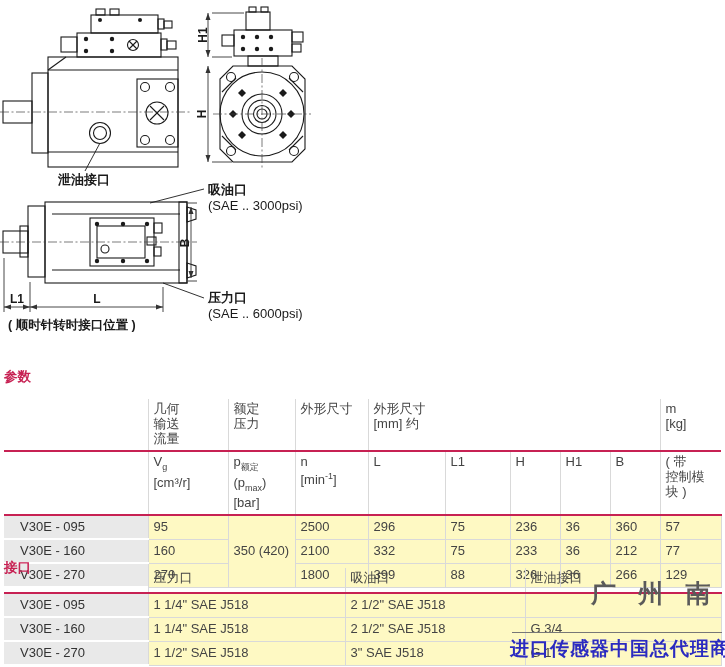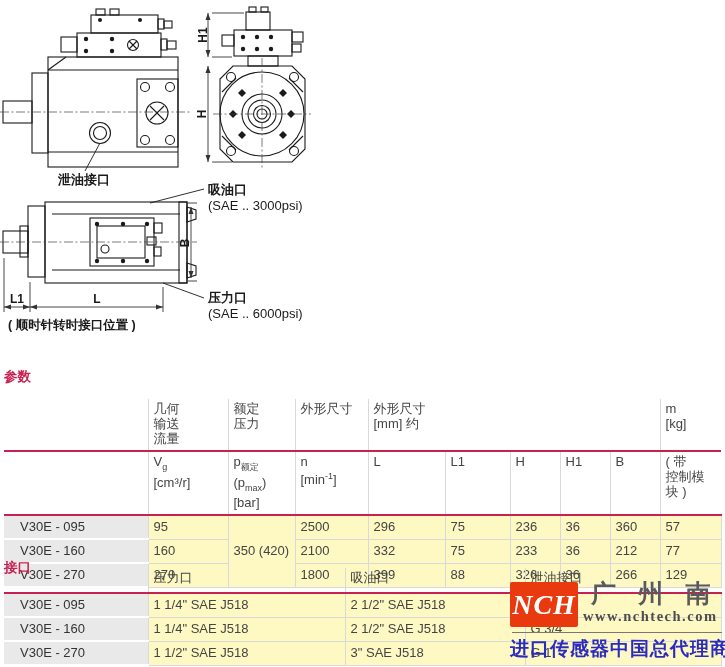--- a/index.html
+++ b/index.html
@@ -347,20 +347,18 @@
       <tr>
         <td class="model">V30E - 270</td>
         <td>1 1/2" SAE J518</td>
         <td>3" SAE J518</td>
         <td>G 1</td>
       </tr>
     </tbody>
   </table>
 
   <div class="watermark">
-    <div class="wm-logo">NCH</div>
     <div class="wm-company">广 州 南 创</div>
-    <div class="wm-site">www.nchtech.com</div>
     <div class="wm-rule"></div>
     <div class="wm-tagline">进口传感器中国总代理商</div>
   </div>
 
 </div>
 
 </body></html>

